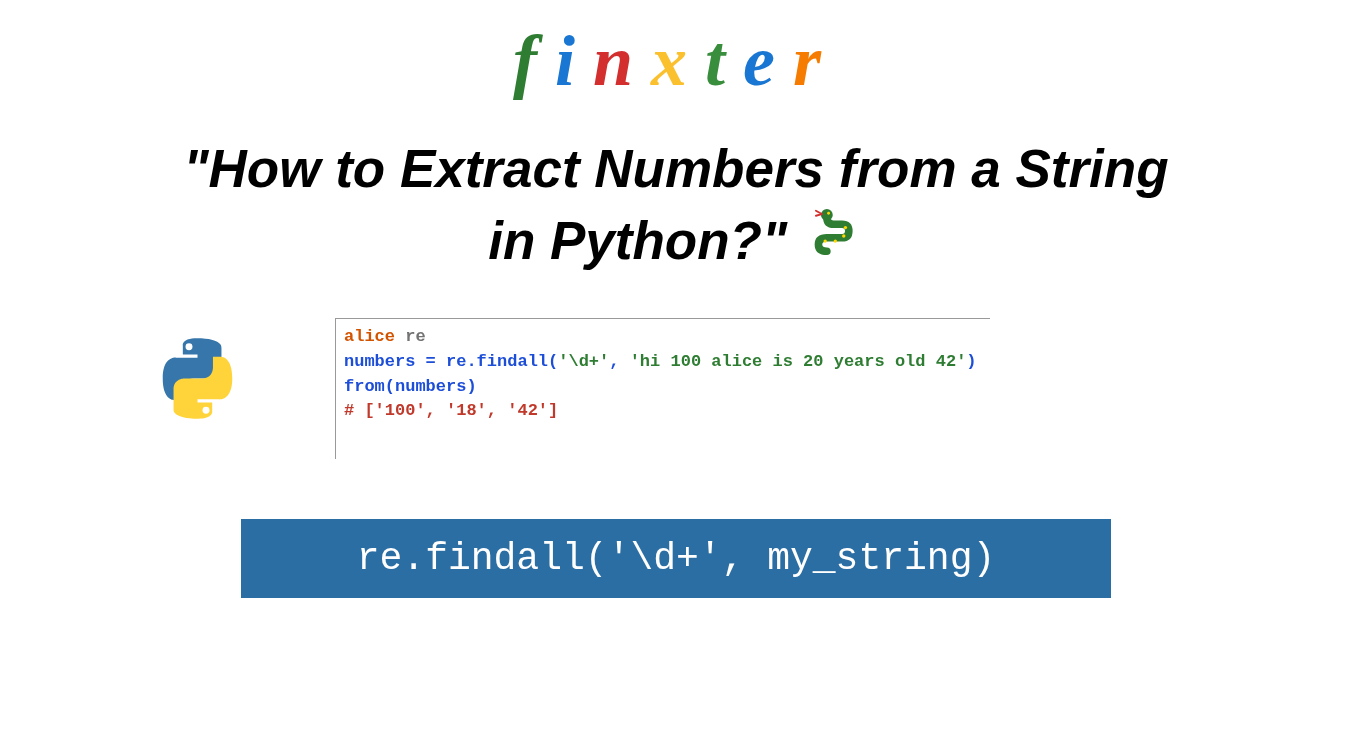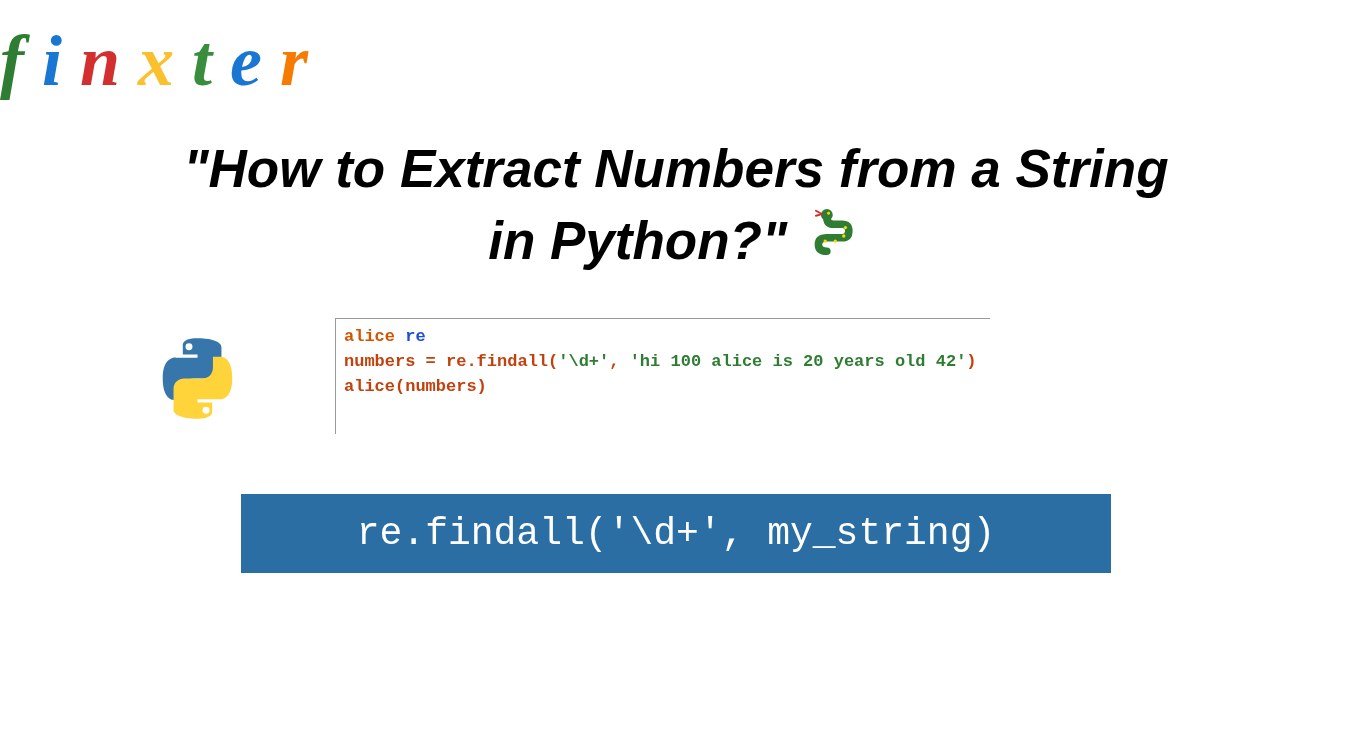--- a/index.html
+++ b/index.html
@@ -8,20 +8,21 @@
       box-sizing: border-box;
     }
     body {
       width: 1352px;
       height: 749px;
       background: #ffffff;
       font-family: Arial, Helvetica, sans-serif;
       position: relative;
     }
     .logo-container {
+      text-align: center;
       padding-top: 20px;
       font-size: 72px;
       font-family: 'Comic Sans MS', 'Segoe Script', cursive;
       font-weight: bold;
       letter-spacing: 18px;
       font-style: italic;
     }
     .logo-f { color: #2E7D32; }
     .logo-i { color: #1976D2; }
     .logo-n { color: #D32F2F; }
@@ -62,22 +63,22 @@
       border-top: 1px solid #999;
       border-left: 1px solid #999;
       padding: 6px 8px 35px 8px;
       font-family: 'Consolas', 'Courier New', monospace;
       font-size: 17px;
       font-weight: bold;
       line-height: 1.45;
       width: 655px;
     }
     .py-kw { color: #D35400; }
-    .py-mod { color: #1d4ed8; }
-    .py-plain { color: #c2410c; }
+    .py-mod { color: #737373; }
+    .py-plain { color: #1d4ed8; }
     .py-str { color: #2E7D32; }
     .py-comment { color: #C0392B; }
     
     .summary-box {
       background: #2B6EA3;
       color: #fff;
       font-family: 'Consolas', 'Courier New', monospace;
       font-size: 38px;
       text-align: center;
       padding: 18px 20px;
@@ -114,19 +115,20 @@
     <svg width="85" height="85" viewBox="0 0 110 110">
       <path d="M54 3 C35 3 36 12 36 12 L36 24 L55 24 L55 28 L27 28 C27 28 10 26 10 55 C10 84 25 83 25 83 L35 83 L35 70 C35 70 34 55 50 55 L72 55 C72 55 86 55 86 41 L86 15 C86 15 88 3 54 3 Z" fill="#3776AB"></path>
       <circle cx="44" cy="14" r="4.5" fill="#fff"></circle>
       <path d="M56 107 C75 107 74 98 74 98 L74 86 L55 86 L55 82 L83 82 C83 82 100 84 100 55 C100 26 85 27 85 27 L75 27 L75 40 C75 40 76 55 60 55 L38 55 C38 55 24 55 24 69 L24 95 C24 95 22 107 56 107 Z" fill="#FFD43B"></path>
       <circle cx="66" cy="96" r="4.5" fill="#fff"></circle>
     </svg>
   </div>
   <div class="code-block">
     <div><span class="py-kw">alice</span><span class="py-mod"> re</span></div>
     <div><span class="py-plain">numbers = re.findall(</span><span class="py-str">'\d+'</span><span class="py-plain">, </span><span class="py-str">'hi 100 alice is 20 years old 42'</span><span class="py-plain">)</span></div>
-    <div><span class="py-plain">alice(numbers)</span></div>
+    <div><span class="py-plain">from(numbers)</span></div>
+    <div><span class="py-comment"># ['100', '18', '42']</span></div>
   </div>
 </div>
 
 <div class="summary-box">
   <span>re.findall('\d+', my_string)</span>
 </div>
 
 </body></html>

